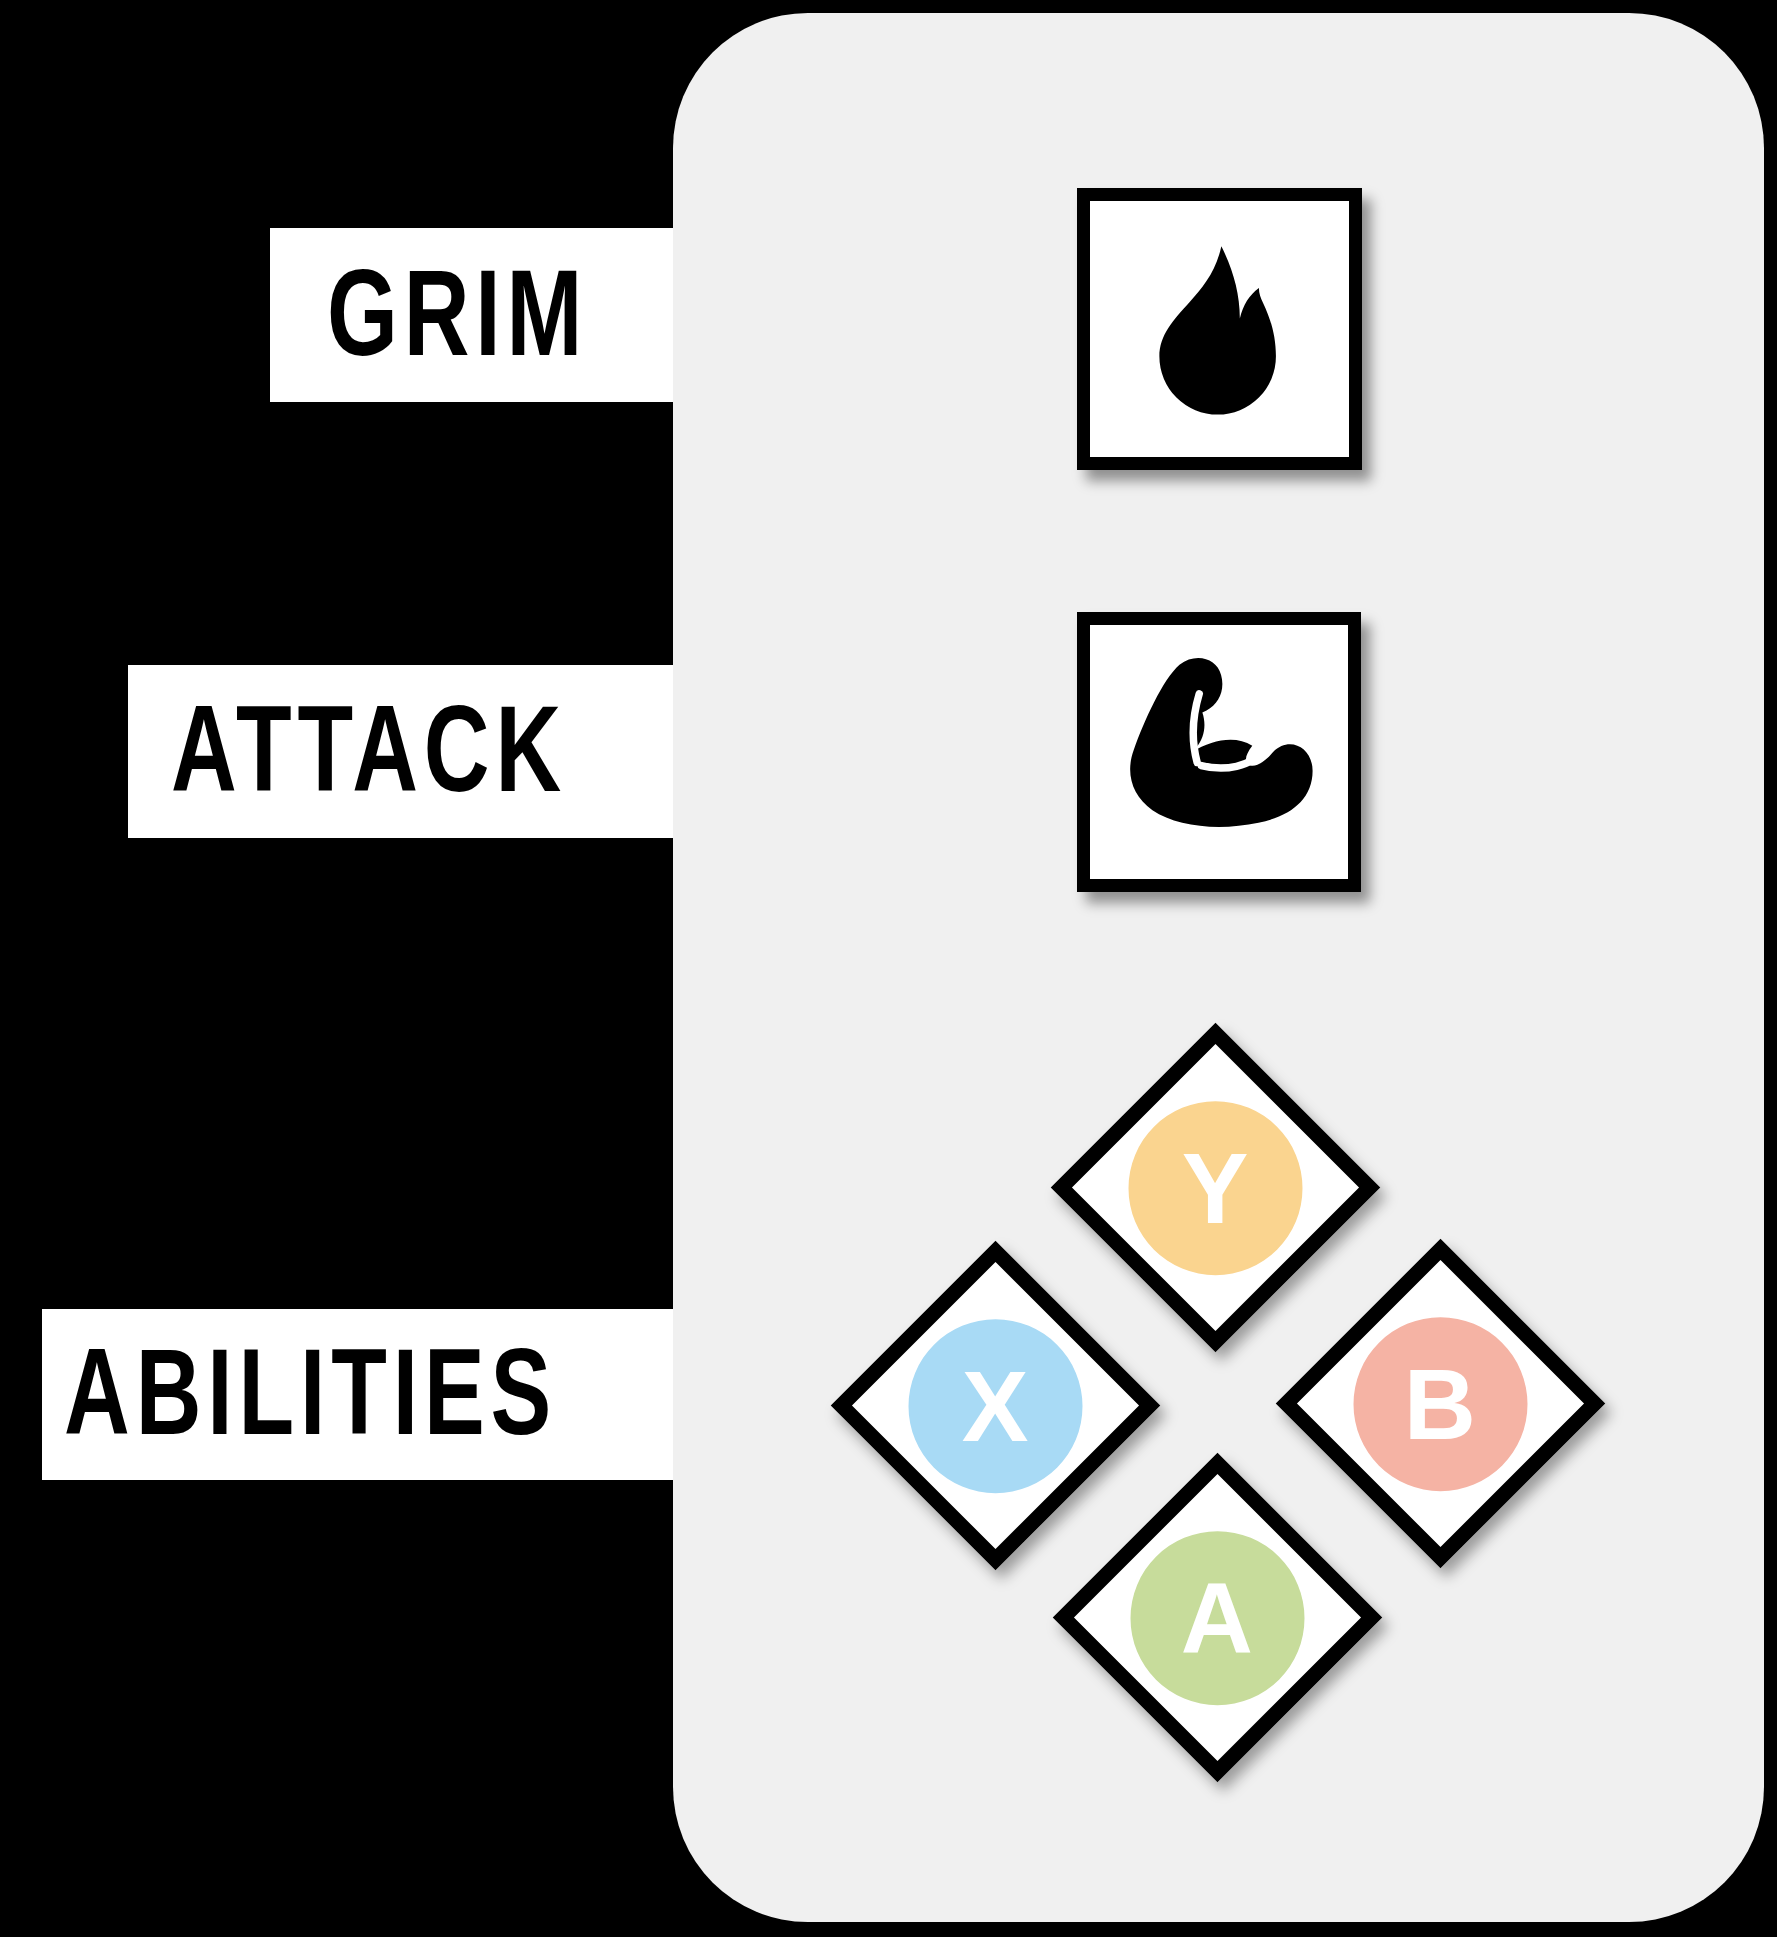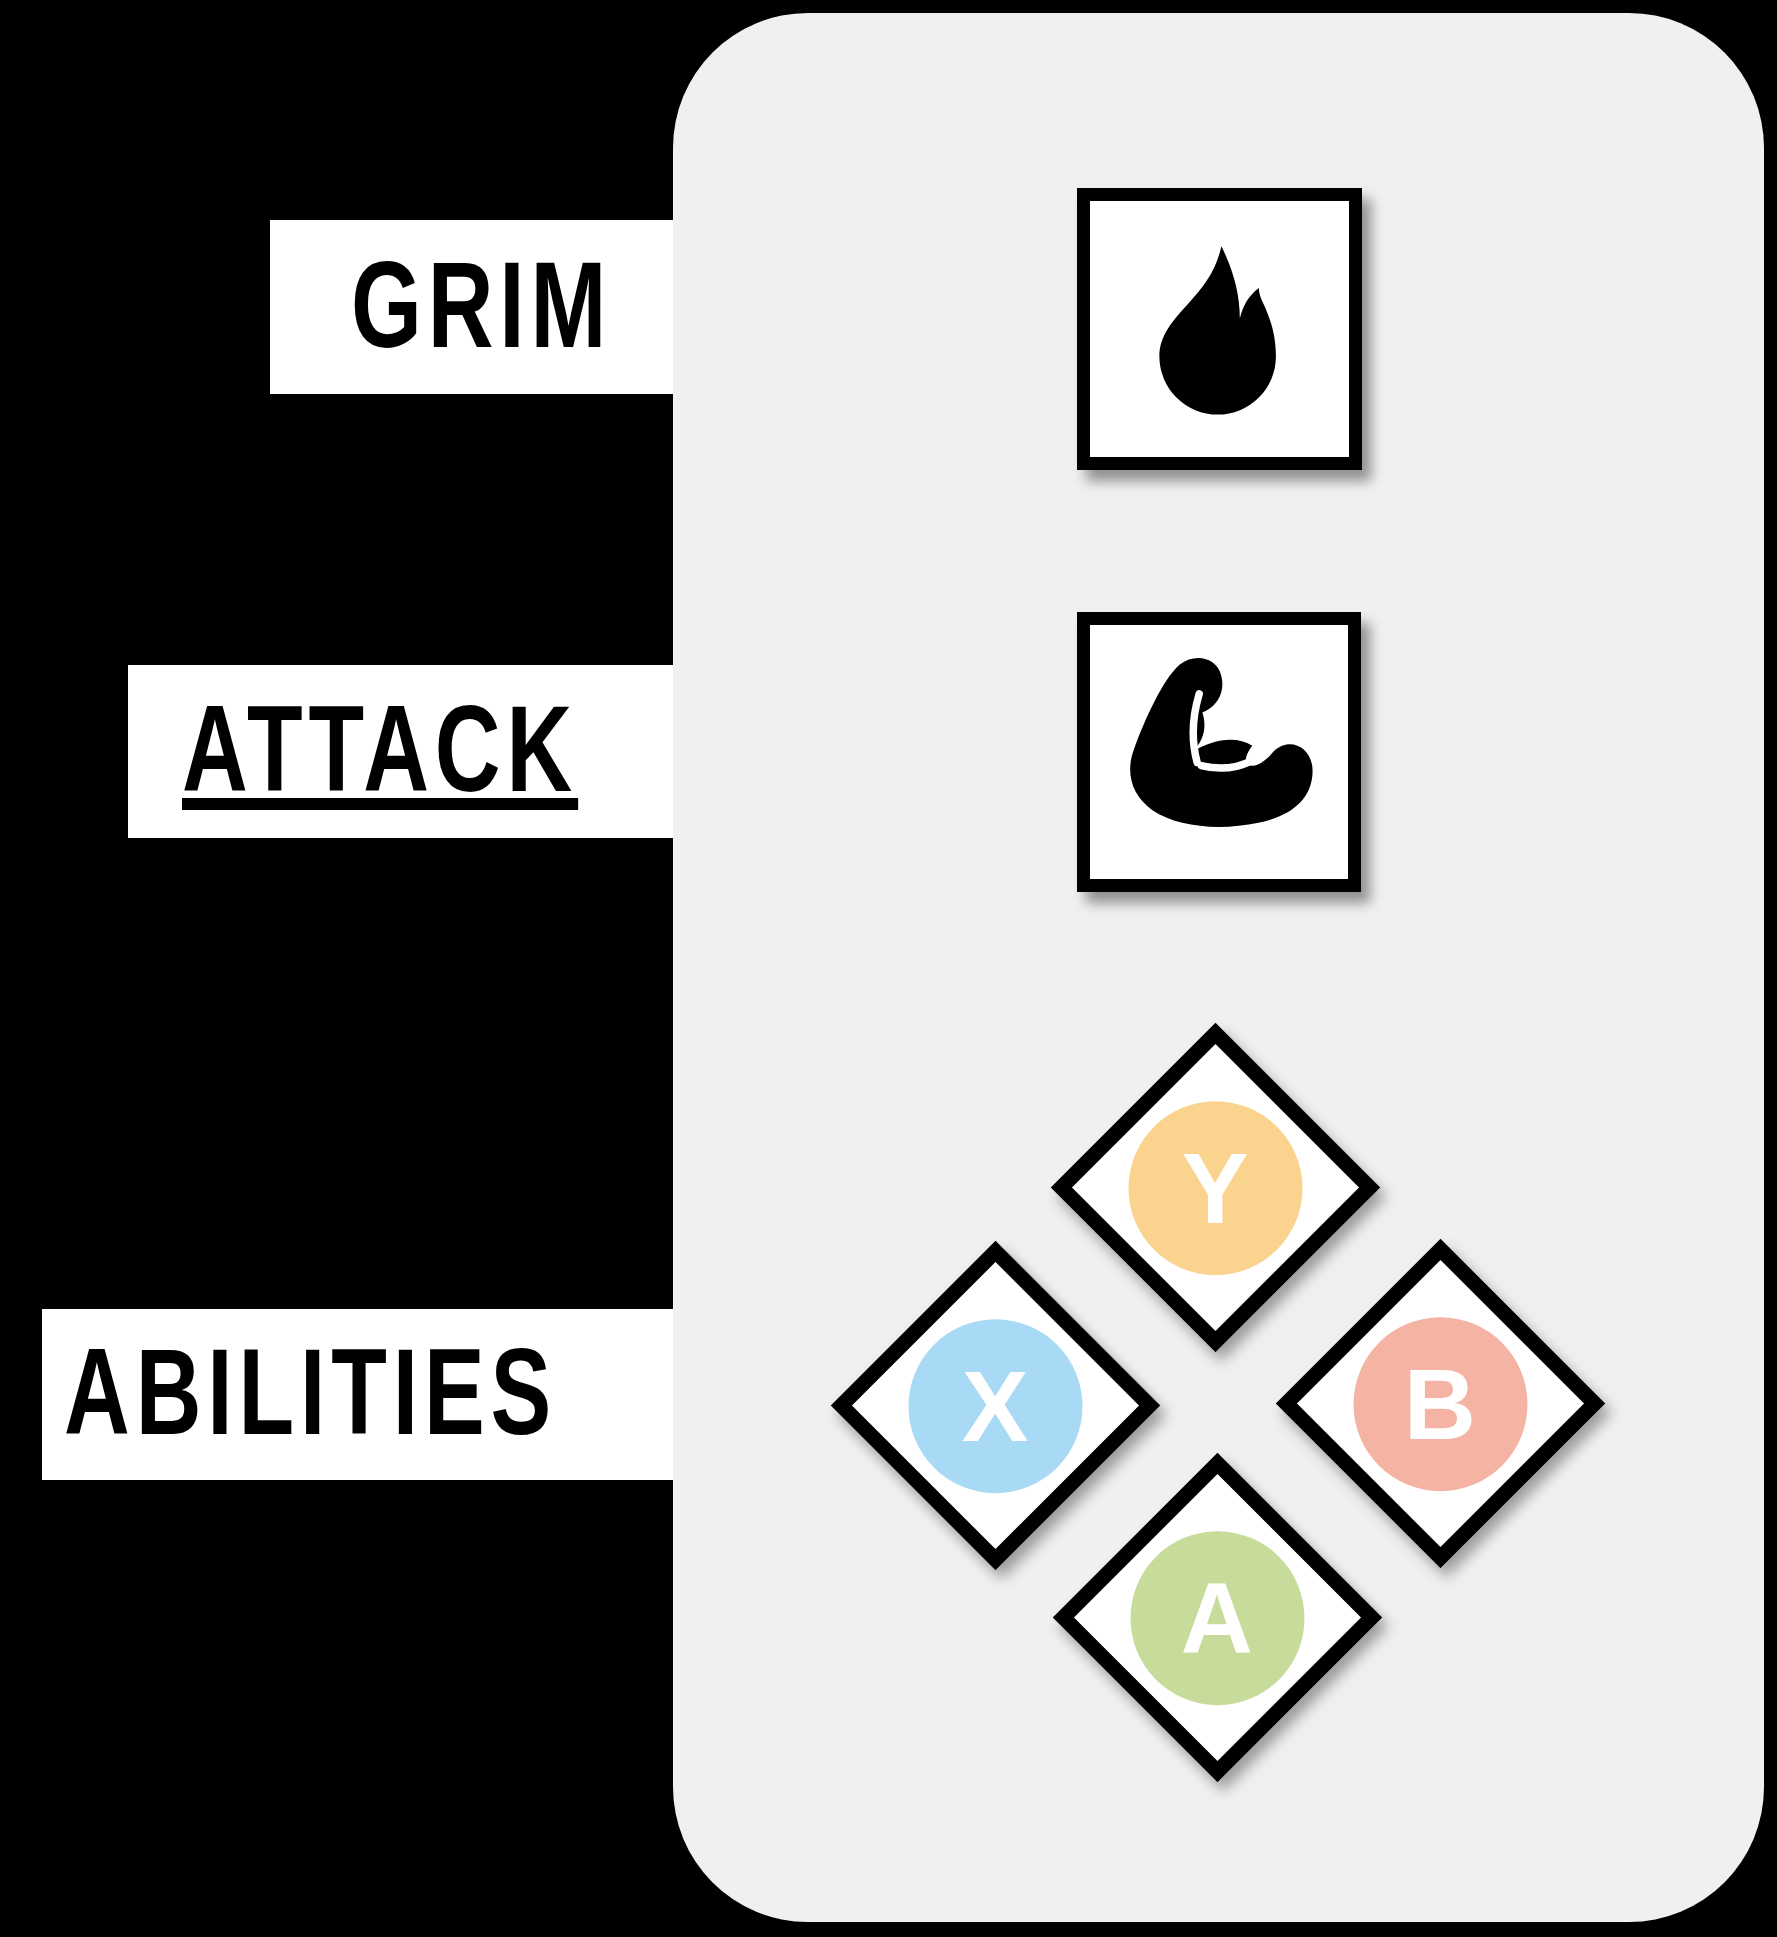--- a/index.html
+++ b/index.html
@@ -13,22 +13,22 @@
   }
   
   .label-box{
     position:absolute;background:#fff;display:flex;align-items:center;
     color:#000;font-weight:bold;font-size:123px;overflow:hidden;
   }
   .label-box .label-text{
     display:inline-block;transform:scaleX(0.74);transform-origin:left center;
     letter-spacing:8px;white-space:nowrap;line-height:1;padding-bottom:6px;
   }
-  .label-grim{left:270px;top:220px;width:389px;height:174px;padding-left:81px;}
-  .label-attack{left:128px;top:665px;width:531px;height:173px;padding-left:54px;text-decoration:underline;}
+  .label-grim{left:270px;top:228px;width:389px;height:174px;padding-left:57px;}
+  .label-attack{left:128px;top:665px;width:531px;height:173px;padding-left:43px;}
   .label-abilities{left:42px;top:1309px;width:617px;height:171px;padding-left:22px;}
   
   .icon-box{
     position:absolute;background:#fff;border:13px solid #000;box-sizing:border-box;
     box-shadow:9px 11px 12px rgba(0,0,0,0.40);
     display:flex;align-items:center;justify-content:center;
   }
   .box-grim{left:1077px;top:188px;width:285px;height:282px;}
   .box-attack{left:1077px;top:612px;width:284px;height:280px;}
   .icon-box svg{display:block;}

